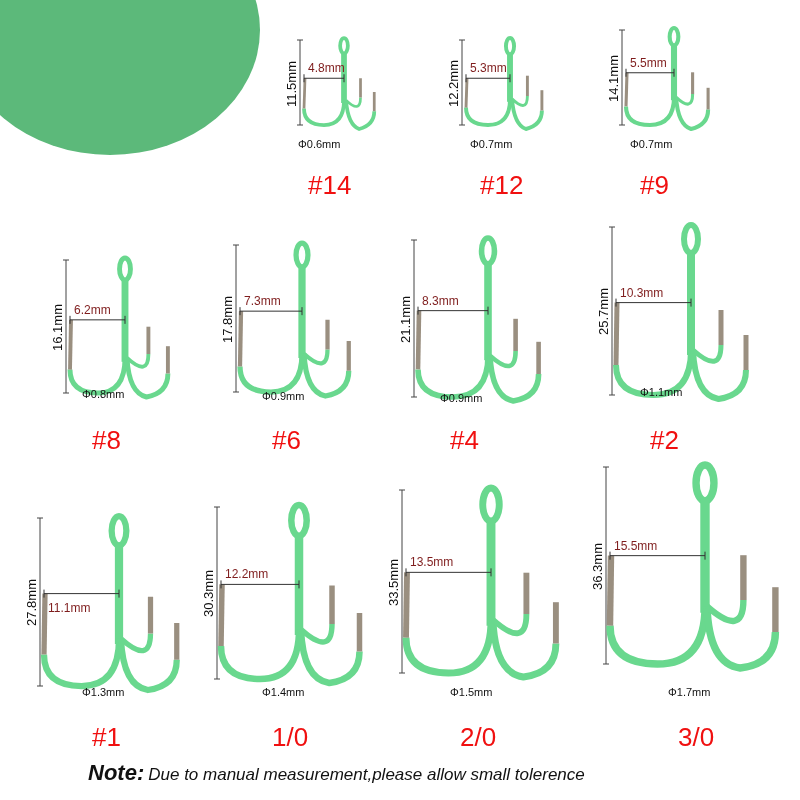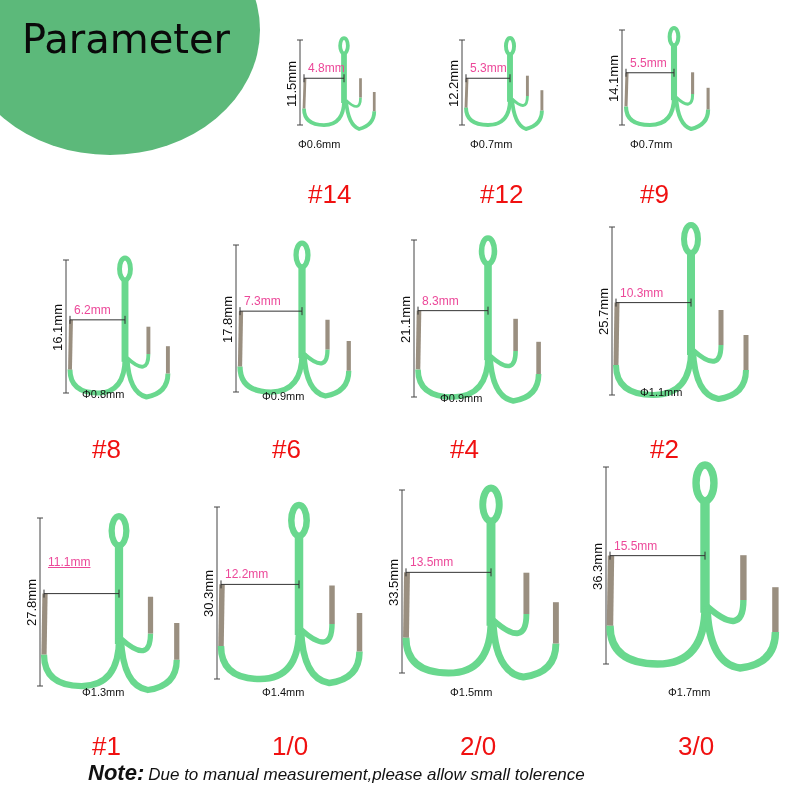--- a/index.html
+++ b/index.html
@@ -11,33 +11,32 @@
   .badge-text {
     position: absolute; left: 0; top: 12px; width: 252px; text-align: center;
     font-family: "DejaVu Sans", sans-serif; font-size: 40px; line-height: 54px; color: #0a0a0a;
   }
   .hook-cell { position: absolute; }
   .hook-svg { position: absolute; left: 0; top: 0; overflow: visible; }
   .height-label {
     position: absolute; font-size: 13px; color: #111; white-space: nowrap;
     transform-origin: left top; transform: rotate(-90deg);
   }
-  .gap-label { position: absolute; font-size: 12px; color: #ec4899; white-space: nowrap; }
+  .gap-label { position: absolute; font-size: 12px; color: #7f1d1d; white-space: nowrap; }
   .wire-label { position: absolute; font-size: 11px; color: #111; white-space: nowrap; text-align: center; }
-  .size-label { position: absolute; font-size: 26px; color: #f01010; white-space: nowrap; text-align: center; margin-top: 9px; }
+  .size-label { position: absolute; font-size: 26px; color: #f01010; white-space: nowrap; text-align: center; }
   .note { position: absolute; left: 88px; top: 760px; white-space: nowrap; color: #111; }
   .note-strong { font-style: italic; font-weight: bold; font-size: 22px; }
   .note-body { font-style: italic; font-size: 17px; margin-left: 4px; }
 </style>
 </head>
 <body>
 
 <div class="badge"></div>
 <div class="badge-text">
-  <div>Parameter</div>
 </div>
 
 <div id="hooks">
     <div class="hook-cell" style="left: 0px; top: 0px;">
       <svg class="hook-svg" width="800" height="800">
     <line x1="300" y1="40" x2="300" y2="125" stroke="#444" stroke-width="1"></line>
     <line x1="297" y1="40" x2="303" y2="40" stroke="#444" stroke-width="1"></line>
     <line x1="297" y1="125" x2="303" y2="125" stroke="#444" stroke-width="1"></line>
     <ellipse cx="344" cy="45.7" rx="3.8500000000000005" ry="7.700000000000001" fill="none" stroke="#69d88e" stroke-width="3.75"></ellipse>
     <line x1="344" y1="52.3" x2="344" y2="103" stroke="#69d88e" stroke-width="5.75"></line>
@@ -199,21 +198,21 @@
     <path d="M 44 654.5 L 45 593.6" stroke="#9a8f80" stroke-width="5.25" fill="none"></path>
     <path d="M 121 638.75 Q 123 686 147.875 690 Q 176.75 686 176.75 659.75" fill="none" stroke="#69d88e" stroke-width="6.25"></path>
     <path d="M 176.75 659.75 L 176.75 623" stroke="#9a8f80" stroke-width="5.25" fill="none"></path>
     <path d="M 121 638.75 Q 150.5 665 150.5 633.5" fill="none" stroke="#69d88e" stroke-width="5.25"></path>
     <path d="M 150.5 633.5 L 150.5 596.75" stroke="#9a8f80" stroke-width="5.25" fill="none"></path>
     <line x1="44" y1="593.6" x2="119" y2="593.6" stroke="#333" stroke-width="1"></line>
     <line x1="44" y1="589.6" x2="44" y2="597.6" stroke="#333" stroke-width="1"></line>
     <line x1="119" y1="589.6" x2="119" y2="597.6" stroke="#333" stroke-width="1"></line>
   </svg>
       <div class="height-label" style="left: 24px; top: 626px;">27.8mm</div>
-      <div class="gap-label" style="left: 48px; top: 555px; text-decoration: underline;">11.1mm</div>
+      <div class="gap-label" style="left: 48px; top: 601px;">11.1mm</div>
       <div class="wire-label" style="left: 82px; top: 686px;">Φ1.3mm</div>
       <div class="size-label" style="left: 92px; top: 722px;">#1</div>
     </div>
     <div class="hook-cell" style="left: 0px; top: 0px;">
       <svg class="hook-svg" width="800" height="800">
     <line x1="217" y1="507" x2="217" y2="679" stroke="#444" stroke-width="1"></line>
     <line x1="214" y1="507" x2="220" y2="507" stroke="#444" stroke-width="1"></line>
     <line x1="214" y1="679" x2="220" y2="679" stroke="#444" stroke-width="1"></line>
     <ellipse cx="299" cy="520.4" rx="7.700000000000001" ry="15.400000000000002" fill="none" stroke="#69d88e" stroke-width="6.5"></ellipse>
     <line x1="299" y1="533.6" x2="299" y2="635" stroke="#69d88e" stroke-width="8.5"></line>

